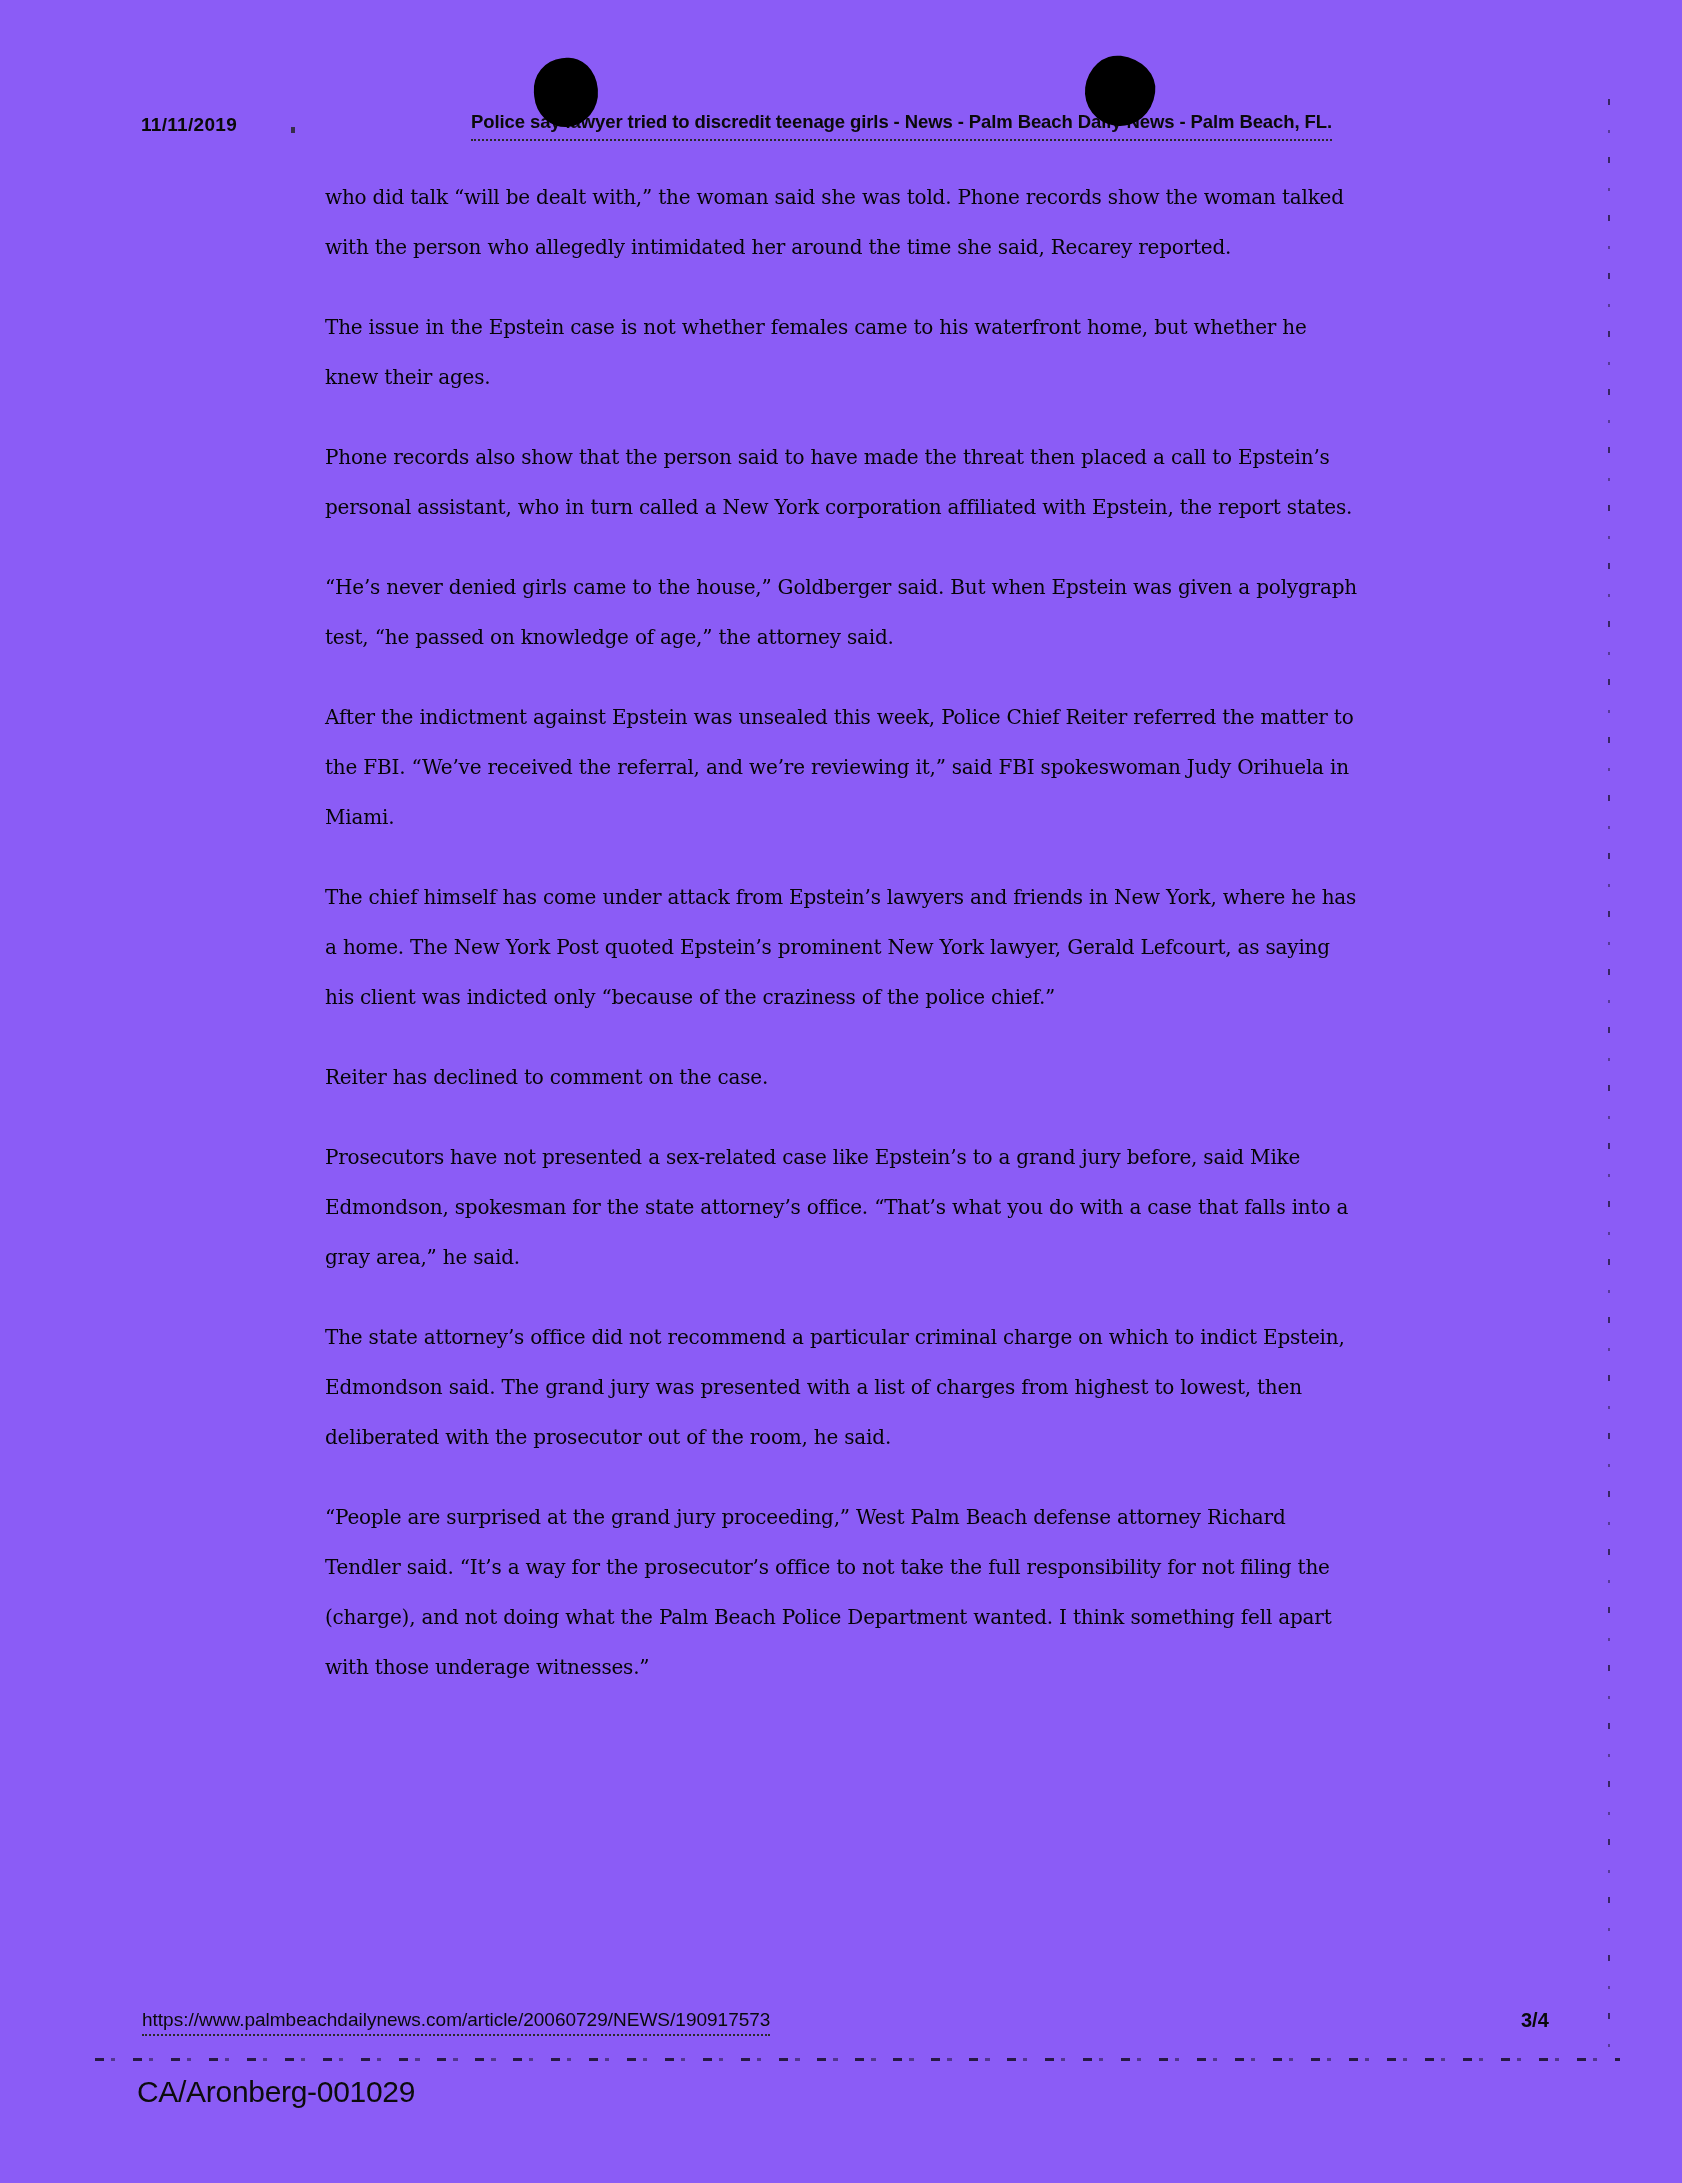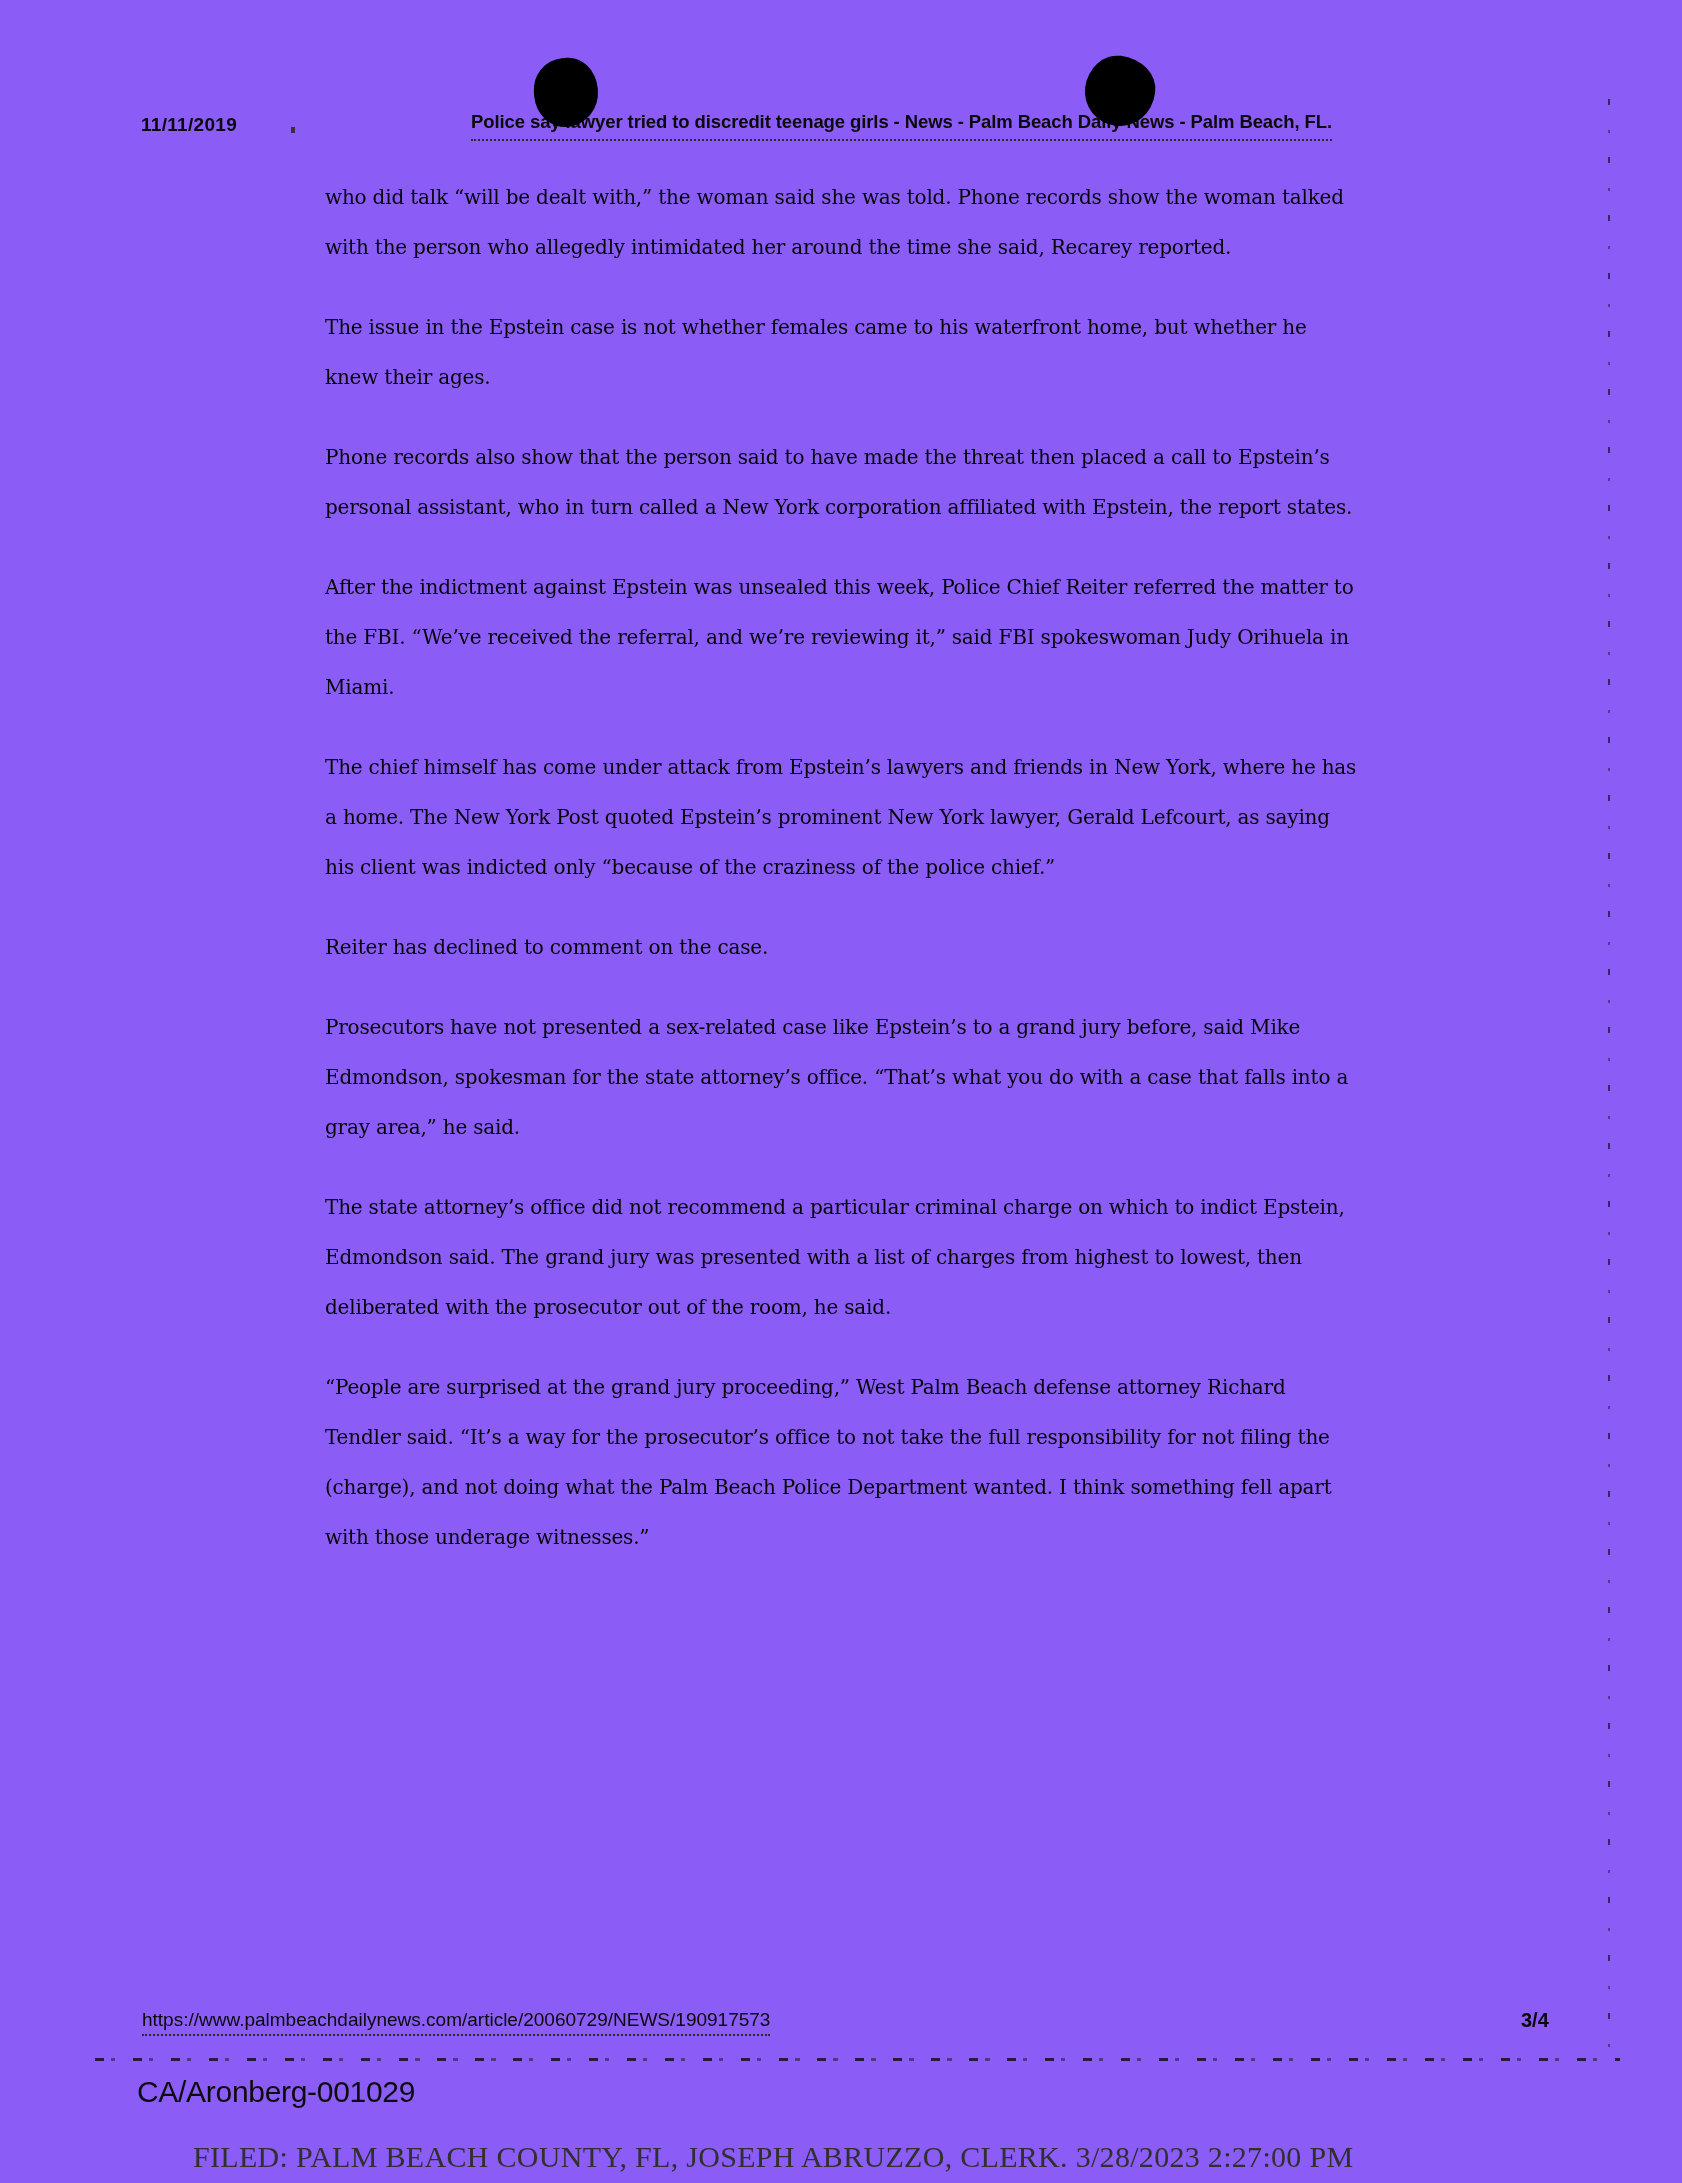--- a/index.html
+++ b/index.html
@@ -162,28 +162,28 @@
   <div class="punch punch-1"></div>
   <div class="punch punch-2"></div>
 
   <div class="scan-vline"></div>
   <div class="scan-hline"></div>
 
   <main class="article-body">
     <p>who did talk “will be dealt with,” the woman said she was told. Phone records show the woman talked with the person who allegedly intimidated her around the time she said, Recarey reported.</p>
     <p>The issue in the Epstein case is not whether females came to his waterfront home, but whether he knew their ages.</p>
     <p>Phone records also show that the person said to have made the threat then placed a call to Epstein’s personal assistant, who in turn called a New York corporation affiliated with Epstein, the report states.</p>
+    <p>“He’s never denied girls came to the house,” Goldberger said. But when Epstein was given a polygraph test, “he passed on knowledge of age,” the attorney said.</p>
     <p>After the indictment against Epstein was unsealed this week, Police Chief Reiter referred the matter to the FBI. “We’ve received the referral, and we’re reviewing it,” said FBI spokeswoman Judy Orihuela in Miami.</p>
     <p>The chief himself has come under attack from Epstein’s lawyers and friends in New York, where he has a home. The New York Post quoted Epstein’s prominent New York lawyer, Gerald Lefcourt, as saying his client was indicted only “because of the craziness of the police chief.”</p>
     <p>Reiter has declined to comment on the case.</p>
     <p>Prosecutors have not presented a sex-related case like Epstein’s to a grand jury before, said Mike Edmondson, spokesman for the state attorney’s office. “That’s what you do with a case that falls into a gray area,” he said.</p>
     <p>The state attorney’s office did not recommend a particular criminal charge on which to indict Epstein, Edmondson said. The grand jury was presented with a list of charges from highest to lowest, then deliberated with the prosecutor out of the room, he said.</p>
     <p>“People are surprised at the grand jury proceeding,” West Palm Beach defense attorney Richard Tendler said. “It’s a way for the prosecutor’s office to not take the full responsibility for not filing the (charge), and not doing what the Palm Beach Police Department wanted. I think something fell apart with those underage witnesses.”</p>
   </main>
 
   <div class="footer-url">https://www.palmbeachdailynews.com/article/20060729/NEWS/190917573</div>
   <div class="footer-page">3/4</div>
 
   <div class="bates-label">CA/Aronberg-001029</div>
-  <div class="filed-stamp">FILED: PALM BEACH COUNTY, FL, JOSEPH ABRUZZO, CLERK. 3/28/2023 2:27:00 PM</div>
 
 </div>
 
 
 </body></html>

